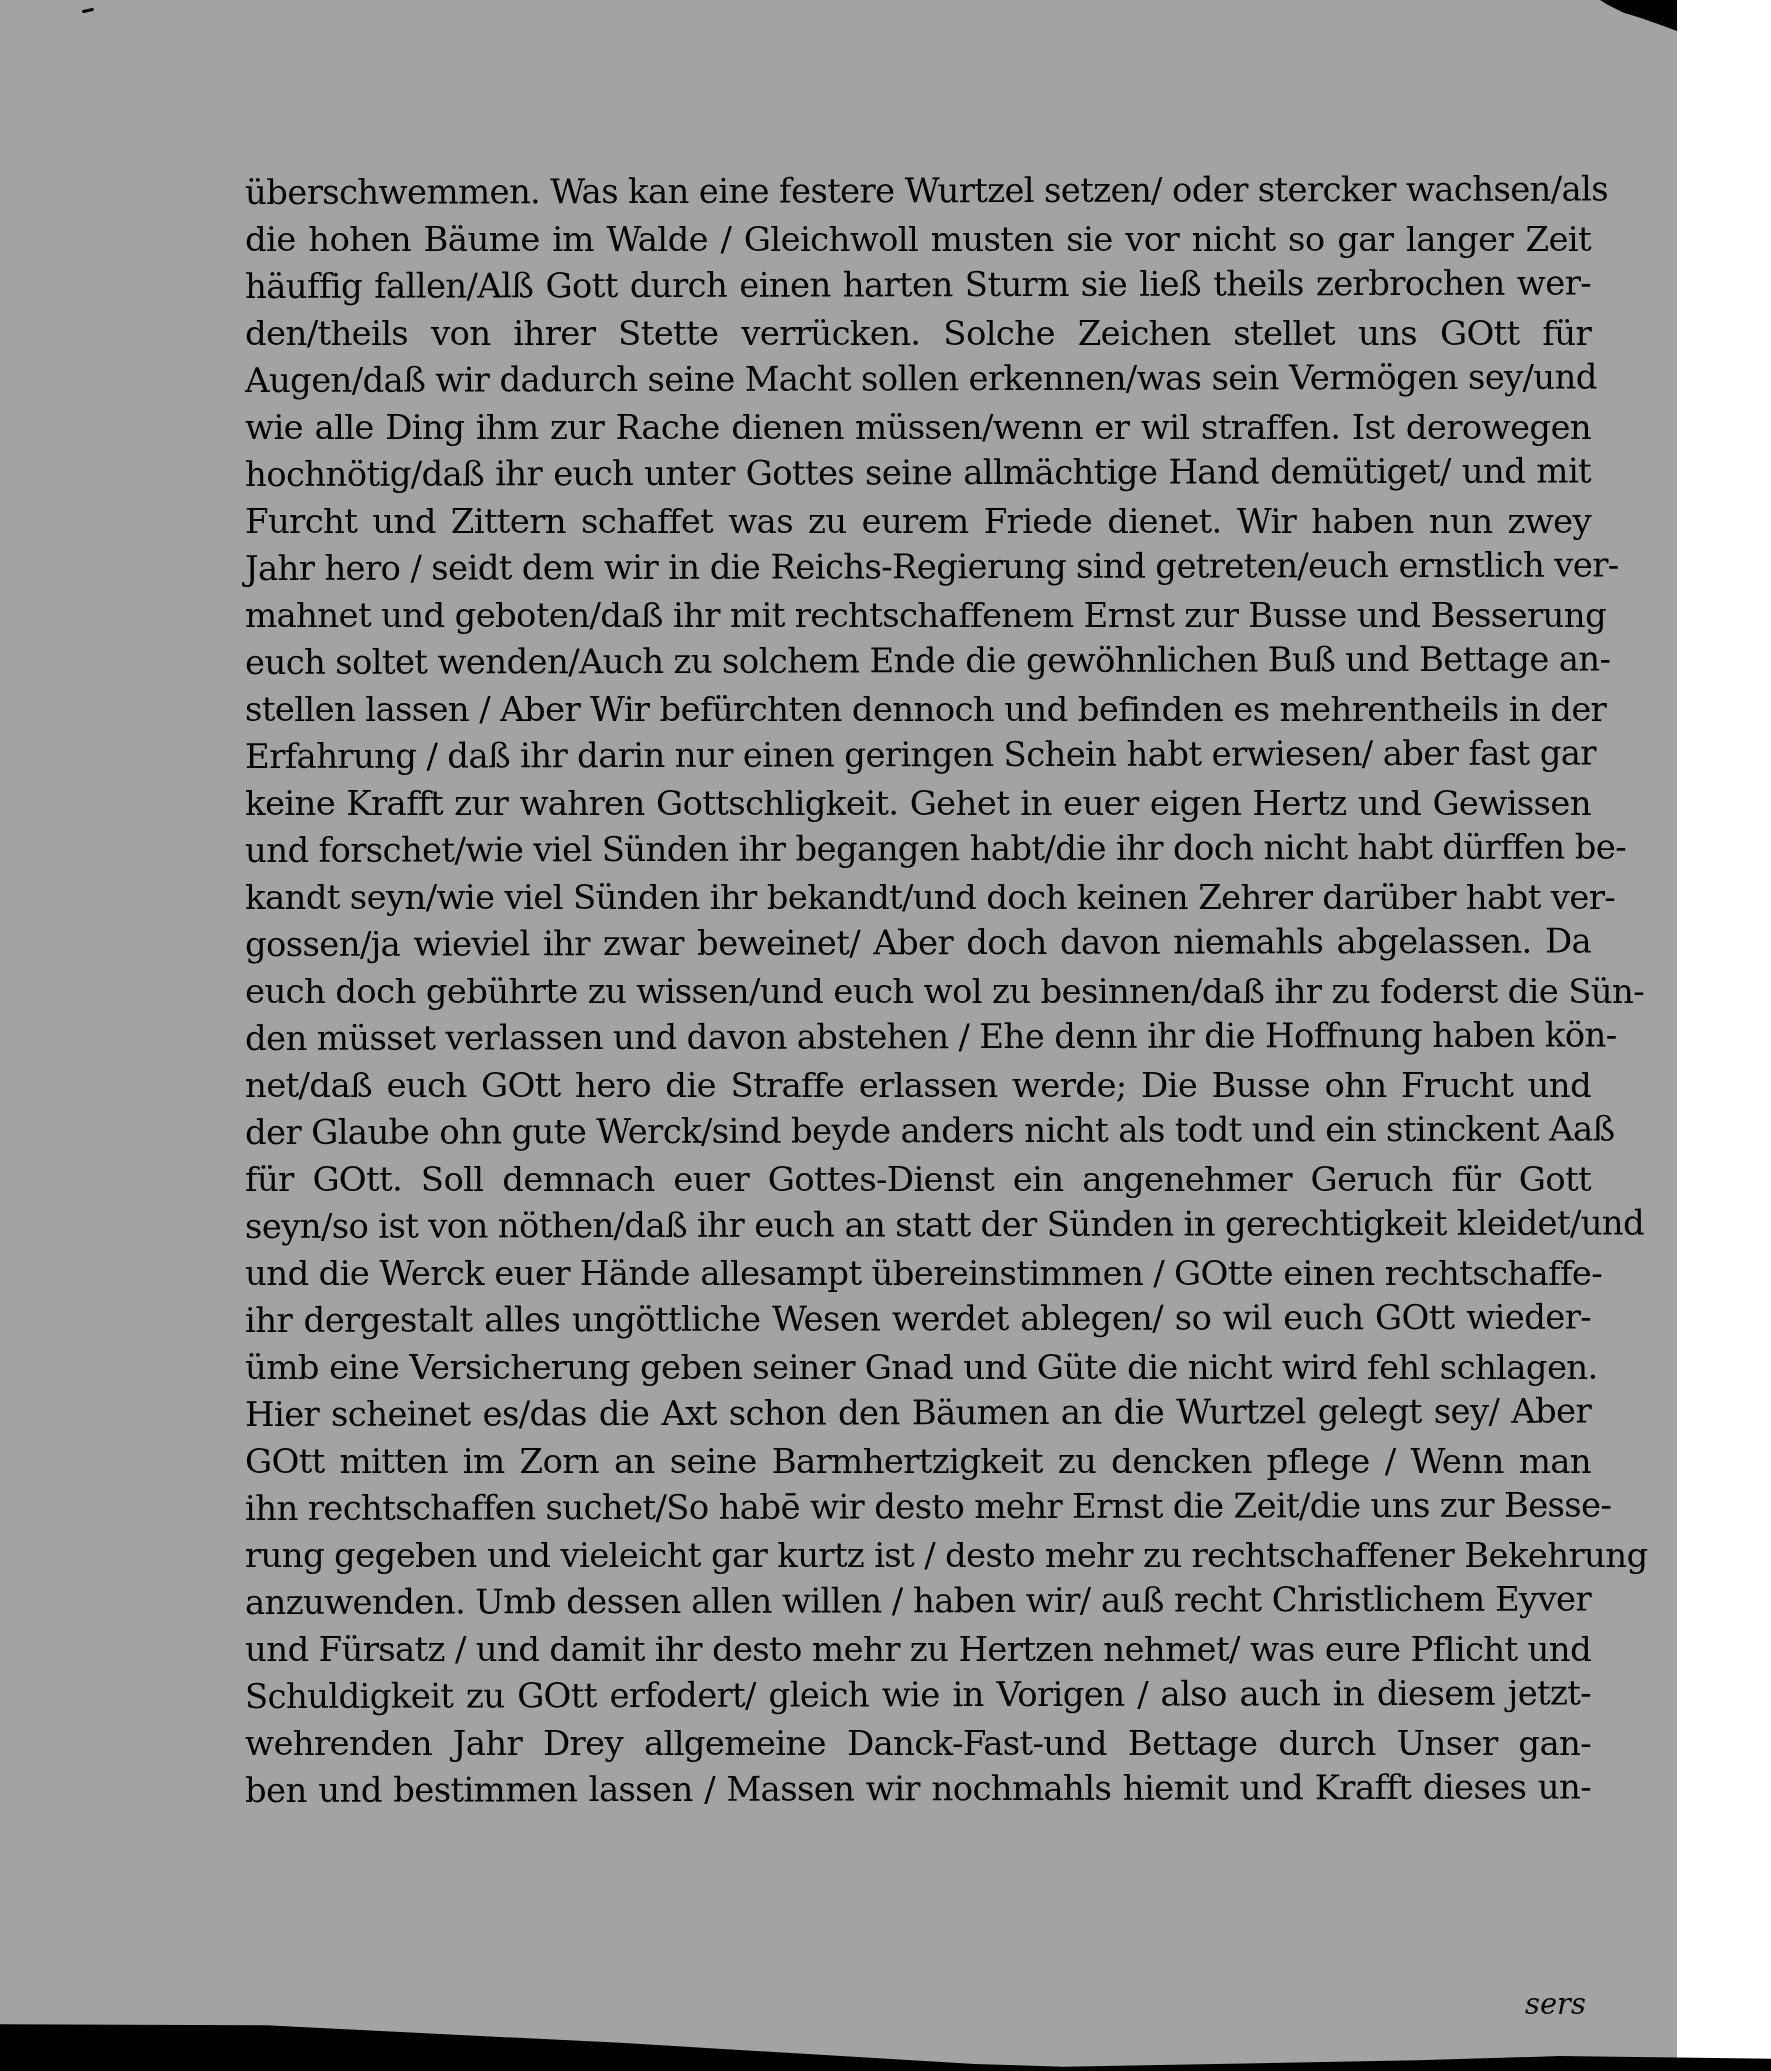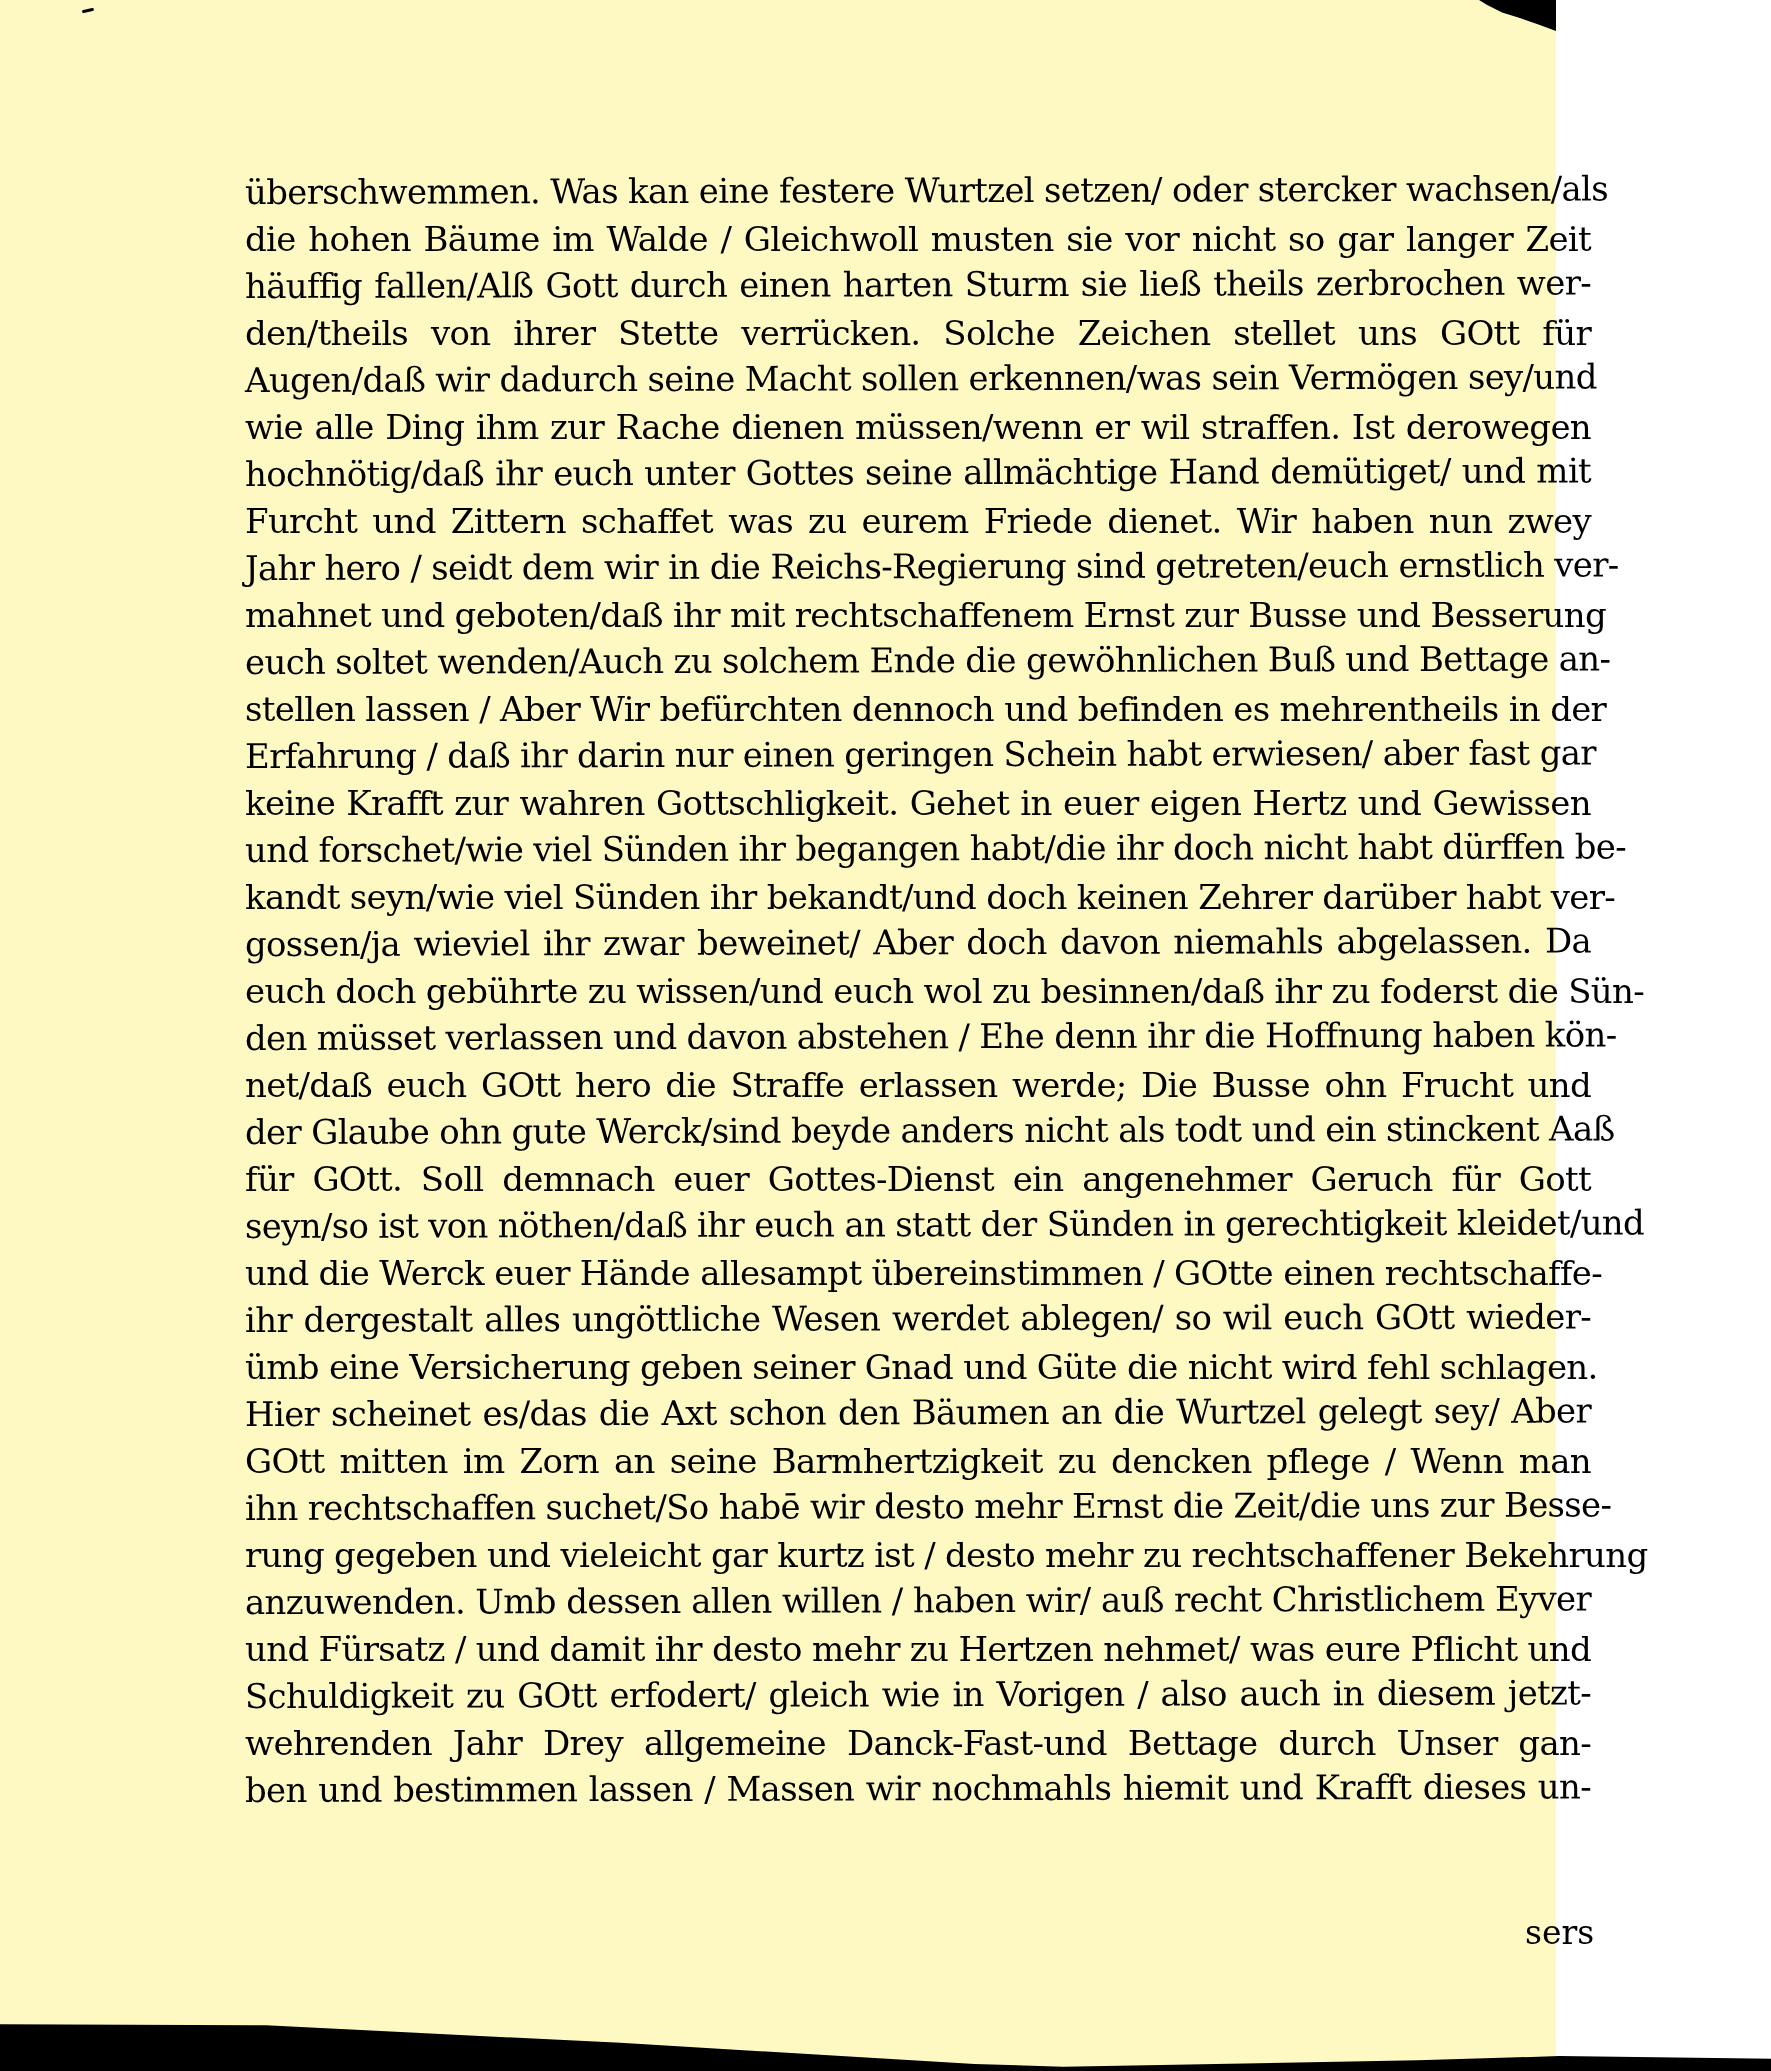--- a/index.html
+++ b/index.html
@@ -12,23 +12,23 @@
       height: 2072px;
       position: relative;
       overflow: hidden;
       font-family: "DejaVu Serif", serif;
       color: #000000;
     }
     .page {
       position: absolute;
       left: 0;
       top: 0;
-      width: 1556px;
+      width: 1677px;
       height: 2072px;
-      background: #fef9c3;
+      background: #a3a3a3;
     }
     .corner-mark {
       position: absolute;
       left: 82px;
       top: 9.4px;
       width: 12px;
       height: 3.4px;
       background: #000;
       border-radius: 1.7px;
       transform: rotate(-12deg);
@@ -65,25 +65,26 @@
       white-space: nowrap;
       letter-spacing: -0.7px;
       text-align: justify;
       text-align-last: justify;
       transform-origin: left center;
     }
     .line:nth-child(odd) { transform: rotate(-0.15deg); }
     .catchword {
       position: absolute;
       left: 1525px;
-      top: 1916px;
-      font-size: 33px;
+      top: 1987px;
+      font-size: 29px;
       line-height: 34px;
       font-family: "DejaVu Serif", serif;
       z-index: 2;
+      font-style: italic;
     }
   </style>
 </head>
 <body>
 
 <div class="page">
   <div class="corner-mark"></div>
   <div class="corner-shadow"></div>
 
   <div class="text-block">

